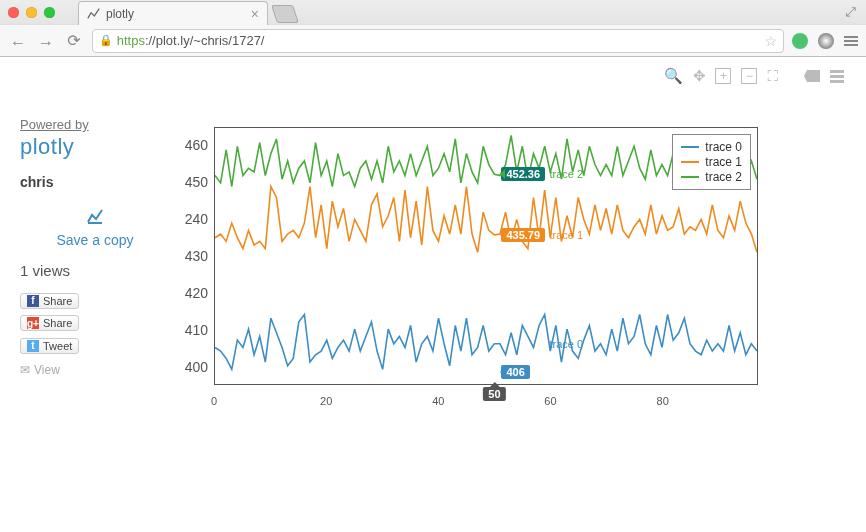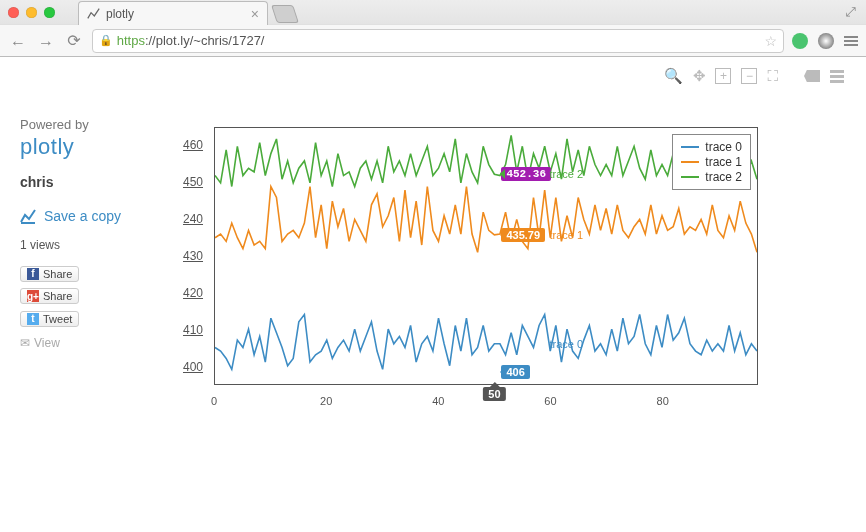--- a/index.html
+++ b/index.html
@@ -31,43 +31,43 @@
   
   .page { display: flex; padding: 10px 20px 10px 20px; position: relative; }
   .toolbar-right { position: absolute; right: 22px; top: 10px; display: flex; gap: 10px; align-items: center; }
   .tool { color: #bbb; font-size: 15px; }
   .tool.box { width: 16px; height: 16px; border: 1px solid #bbb; display: inline-flex; align-items: center; justify-content: center; font-size: 12px; line-height: 1; }
   .tool-tag { width: 16px; height: 12px; background: #bbb; clip-path: polygon(0 50%, 18% 0, 100% 0, 100% 100%, 18% 100%); }
   .tool-bars { display: flex; flex-direction: column; gap: 2px; }
   .tool-bars span { width: 14px; height: 3px; background: #bbb; display: block; }
 
   .sidebar { width: 150px; padding-top: 50px; font-size: 14px; color: #444; }
-  .sidebar .muted { color: #777; font-size: 13px; }
+  .sidebar .muted { color: #777; font-size: 13px; text-decoration: underline; }
   .sidebar .brand { color: #3d8cc4; font-size: 22px; font-weight: 400; margin-top: 2px; margin-bottom: 14px; letter-spacing: 0.5px; }
   .sidebar .author { font-weight: bold; margin-top: 13px; margin-bottom: 18px; }
-  .side-link { color: #3d8cc4; display: flex; align-items: center; gap: 8px; margin-bottom: 10px; cursor: pointer; }
+  .side-link { color: #3d8cc4; display: flex; align-items: center; gap: 8px; margin-bottom: 10px; cursor: pointer; flex-direction: column; }
   .side-link svg { width: 16px; height: 16px; }
-  .views { font-size: 12px; color: #555; margin: 14px 0 12px; }
+  .views { font-size: 15px; color: #555; margin: 14px 0 12px; }
   .share-btn { display: inline-flex; align-items: center; gap: 4px; border: 1px solid #ccc; background: linear-gradient(#fff,#eee); border-radius: 3px; padding: 1px 6px; font-size: 11px; color: #444; margin-bottom: 5px; cursor: pointer; }
   .share-btn .ic { width: 12px; height: 12px; display: inline-flex; align-items: center; justify-content: center; font-size: 10px; font-weight: bold; }
   .fb { background: #3b5998; color: #fff; } .gp { background: #dd4b39; color: #fff; } .tw { background: #55acee; color: #fff; }
   .email-row { color: #aaa; font-size: 12px; display: flex; align-items: center; gap: 4px; margin-top: 4px; }
 
   .chart-wrap { flex: 1; padding-top: 60px; }
   .plot { position: relative; width: 580px; height: 280px; margin-left: 8px; }
   .plot-inner { position: absolute; left: 36px; top: 0; right: 0; bottom: 22px; border: 1px solid #555; }
-  .ytick { position: absolute; left: 0; width: 30px; text-align: center; font-size: 12px; color: #555; transform: translateY(-50%); text-decoration: underline; }
+  .ytick { position: absolute; left: 0; width: 30px; text-align: right; font-size: 14px; color: #555; transform: translateY(-50%); }
   .xtick { position: absolute; bottom: 0; font-size: 11px; color: #555; transform: translateX(-50%); }
   svg.lines { position: absolute; inset: 0; width: 100%; height: 100%; }
   .legend { position: absolute; right: 6px; top: 6px; background: #fff; border: 1px solid #888; padding: 4px 8px; font-size: 12px; }
   .legend-row { display: flex; align-items: center; gap: 6px; margin: 1px 0; }
   .legend-swatch { width: 18px; height: 2px; }
   .hover-tag { position: absolute; color: #fff; font-size: 11px; font-weight: 600; padding: 1px 5px; border-radius: 2px; display: flex; align-items: center; }
   .hover-tag::before { content: ""; position: absolute; left: -6px; top: 50%; transform: translateY(-50%); border: 5px solid transparent; }
-  .hover-tag.green { background: #a21caf; font-family: Liberation Mono, monospace; } .hover-tag.green::before { border-right-color: #4aab3b; }
+  .hover-tag.green { background: #0f766e; } .hover-tag.green::before { border-right-color: #4aab3b; }
   .hover-tag.orange { background: #ef8a1d; } .hover-tag.orange::before { border-right-color: #ef8a1d; }
   .hover-tag.blue { background: #3d8cc4; } .hover-tag.blue::before { border-right-color: #3d8cc4; }
   .trace-lbl { position: absolute; font-size: 11px; }
   .x-hover { position: absolute; background: #555; color: #fff; font-size: 11px; font-weight: bold; padding: 1px 5px; border-radius: 2px; transform: translateX(-50%); }
   .x-hover::before { content: ""; position: absolute; top: -5px; left: 50%; transform: translateX(-50%); border: 5px solid transparent; border-bottom-color: #555; border-top: none; }
 </style>
 </head>
 <body>
 
 <div class="chrome">

